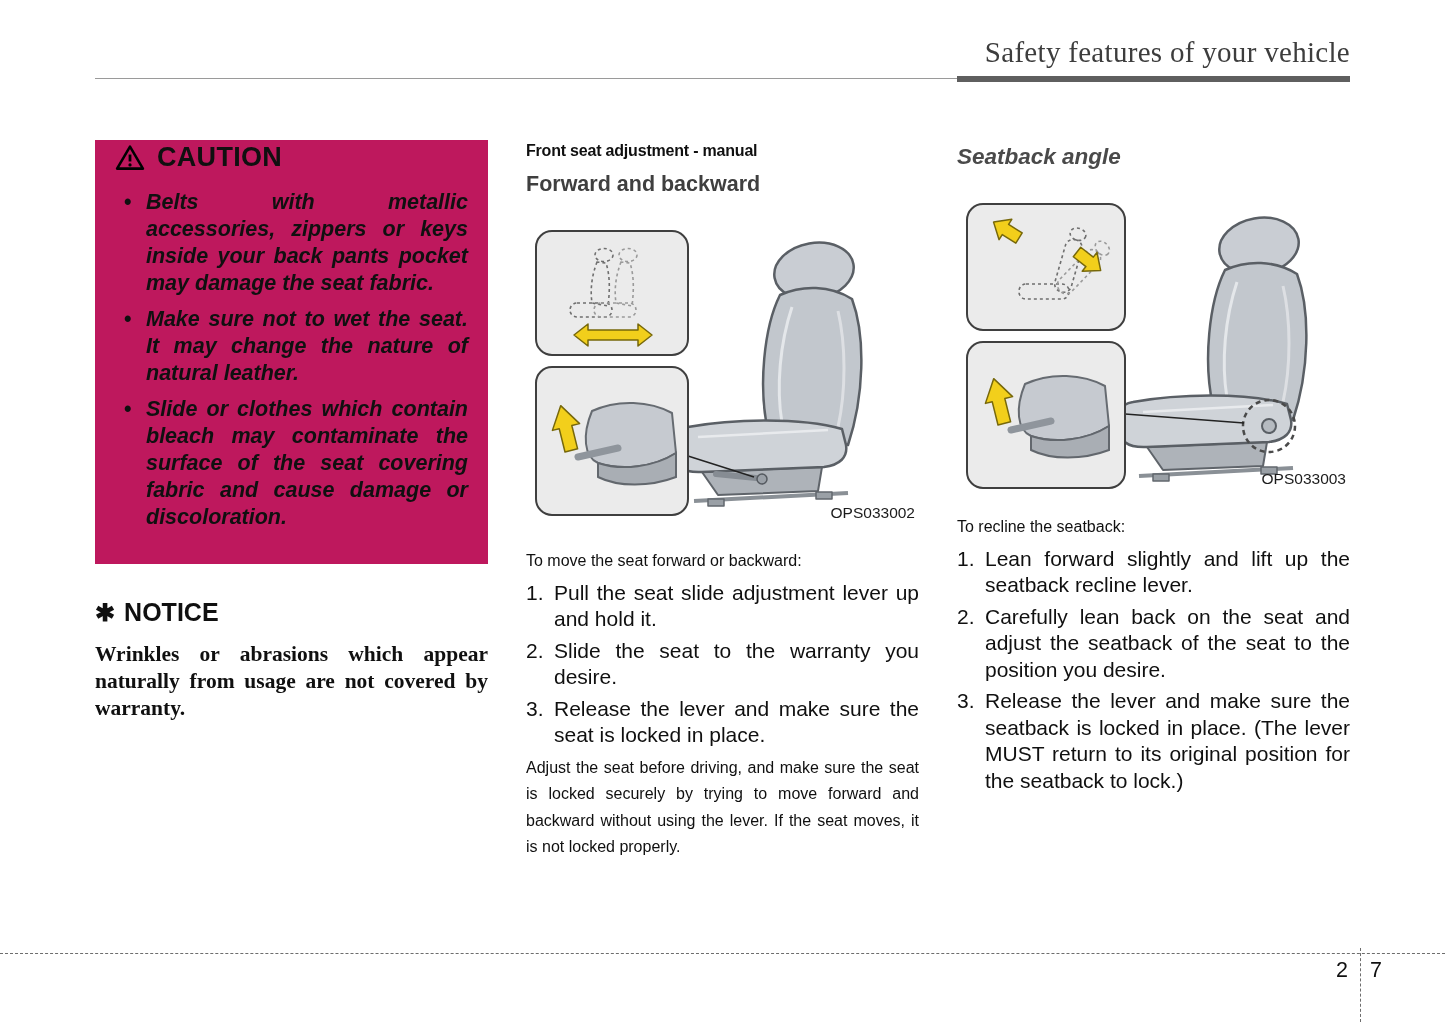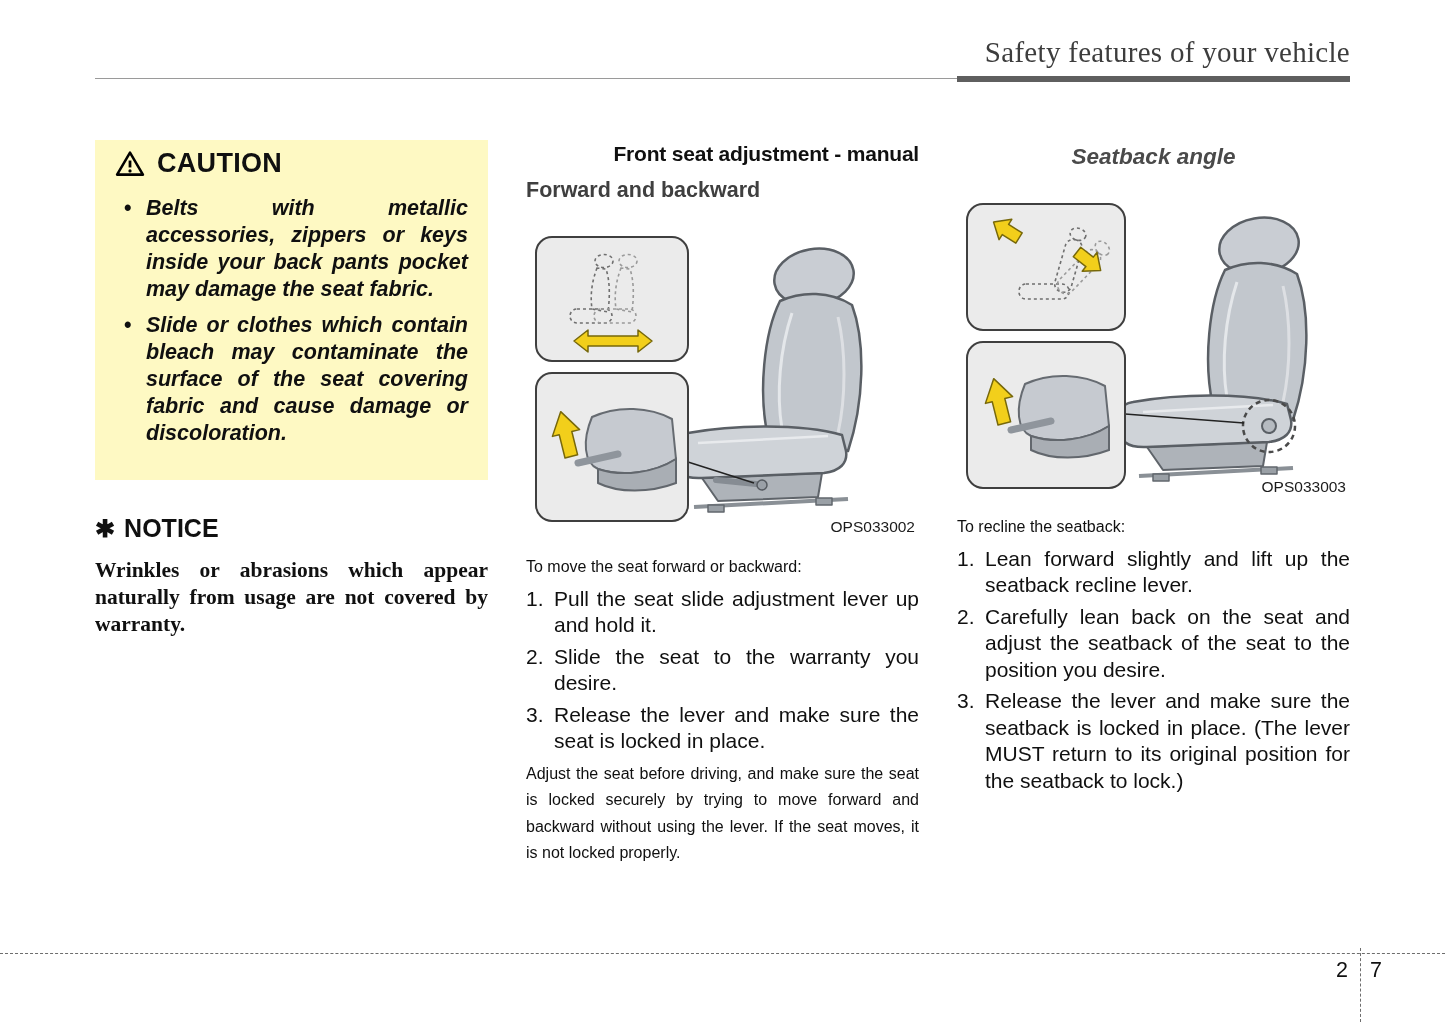--- a/index.html
+++ b/index.html
@@ -20,47 +20,47 @@
     padding-top:36px;letter-spacing:.3px;
   }
   .header-rule{position:relative;margin-top:9px;border-top:1.5px solid #9a9a9a;height:8px;}
   .header-rule .thick{position:absolute;right:0;top:-3.5px;width:393px;height:6px;background:#5f5f5f;}
   
   .columns{
     position:absolute;top:140px;left:95px;width:1255px;
     display:grid;grid-template-columns:1fr 1fr 1fr;column-gap:38px;
   }
   
-  .caution-box{background:#fef9c3;padding:8px 20px 24px;}
+  .caution-box{background:#be185d;padding:2px 20px 24px;}
   .caution-title-row{display:flex;align-items:center;gap:12px;font-weight:bold;font-size:27px;letter-spacing:.3px;}
   .caution-icon svg{display:block;width:30px;height:28px;}
   .caution-list{margin:16px 0 0;padding:0;list-style:none;}
   .caution-list li{
     position:relative;padding-left:31px;margin-bottom:9px;
     font-weight:bold;font-style:italic;
     font-size:21.5px;line-height:27px;text-align:justify;hyphens:auto;
   }
   .caution-list li::before{content:"•";position:absolute;left:9px;font-style:normal;}
   .notice{margin-top:34px;}
   .notice-title{display:flex;align-items:center;gap:9px;font-weight:bold;font-size:25px;}
   .notice-marker{font-size:24px;}
   .notice-body{
     margin:14px 0 6px;
     font-family:"Liberation Serif",serif;font-weight:bold;
     font-size:21.5px;line-height:27px;text-align:justify;hyphens:auto;
   }
   
-  .section-heading{margin:2px 0 12px;font-size:21px;font-weight:bold;letter-spacing:-.2px;text-align:right;}
+  .section-heading{margin:2px 0 12px;font-size:16px;font-weight:bold;letter-spacing:-.2px;}
   .sub-heading{margin:0 0 18px;font-size:21.5px;font-weight:bold;color:#3f3f3f;}
-  .seatback-heading{margin:4px 0 26px;font-size:22.5px;font-weight:bold;font-style:italic;color:#4a4a4a;text-align:center;}
+  .seatback-heading{margin:4px 0 26px;font-size:22.5px;font-weight:bold;font-style:italic;color:#4a4a4a;}
   .figure{position:relative;width:100%;margin:0 0 18px;}
   .figure.f1{height:315px;}
   .figure.f2{height:300px;}
   .figure svg{width:100%;height:100%;display:block;}
-  .figure-code{position:absolute;right:4px;bottom:0;font-size:15.5px;color:#1b1b1b;}
+  .figure-code{position:absolute;right:4px;bottom:8px;font-size:15.5px;color:#1b1b1b;}
   .body-text{margin:0 0 5px;font-size:16px;line-height:26.5px;text-align:justify;hyphens:auto;}
   .steps{margin:3px 0 5px;padding:0;list-style:none;counter-reset:step;}
   .steps li{
     position:relative;padding-left:28px;margin-bottom:5px;
     font-size:21px;line-height:26.5px;text-align:justify;hyphens:auto;
   }
   .steps li::before{counter-increment:step;content:counter(step) ".";position:absolute;left:0;}
   .outro{margin-top:6px;}
   
   .footer-rule{position:absolute;left:0;width:1445px;top:953px;border-top:1.5px dashed #6d6d6d;}
@@ -89,20 +89,21 @@
             <svg viewBox="0 0 26 24">
               <path d="M13 2.2 L24.2 21.2 H1.8 Z" fill="none" stroke="#000" stroke-width="2.2" stroke-linejoin="round"></path>
               <line x1="13" y1="9" x2="13" y2="15" stroke="#000" stroke-width="2.4"></line>
               <circle cx="13" cy="18" r="1.4" fill="#000"></circle>
             </svg>
           </span>
           <span class="caution-title">CAUTION</span>
         </div>
         <ul class="caution-list">
           <li>Belts with metallic accessories, zippers or keys inside your back pants pocket may damage the seat fabric.</li>
+          <li>Make sure not to wet the seat. It may change the nature of natural leather.</li>
           <li>Slide or clothes which contain bleach may contaminate the surface of the seat covering fabric and cause damage or discoloration.</li>
         </ul>
       </div>
 
       <div class="notice">
         <div class="notice-title">
           <span class="notice-marker">✱</span>
           <span>NOTICE</span>
         </div>
         <p class="notice-body">Wrinkles or abrasions which appear naturally from usage are not covered by warranty.</p>

